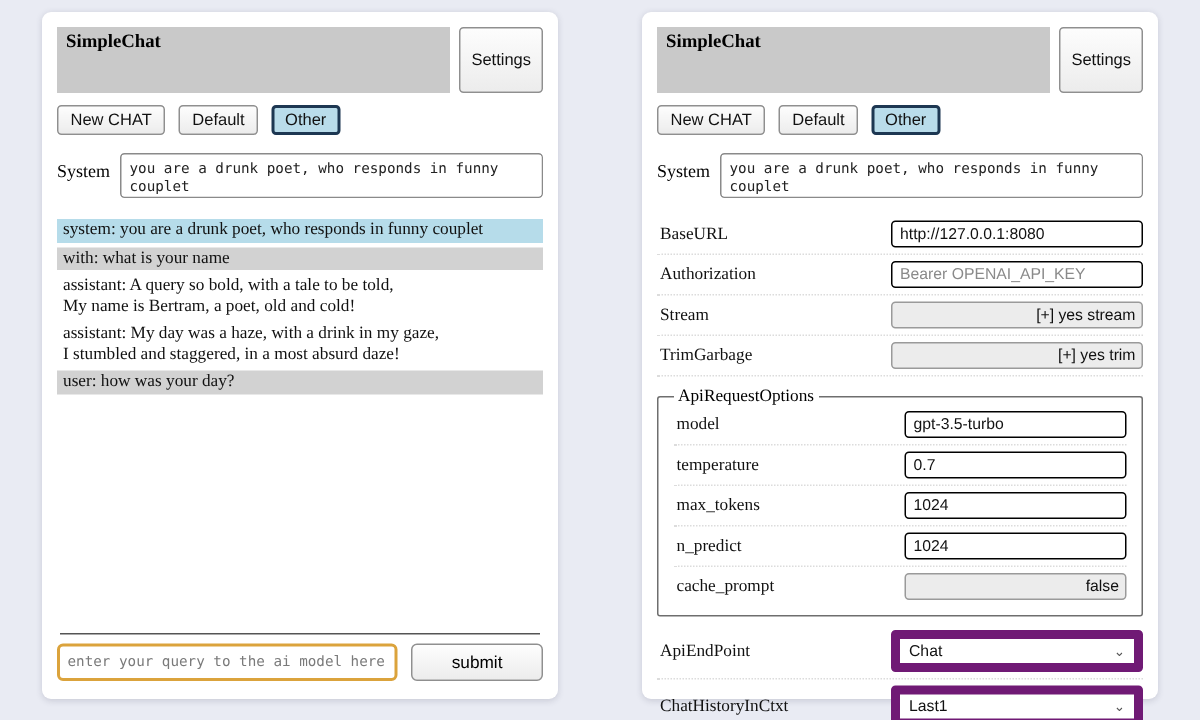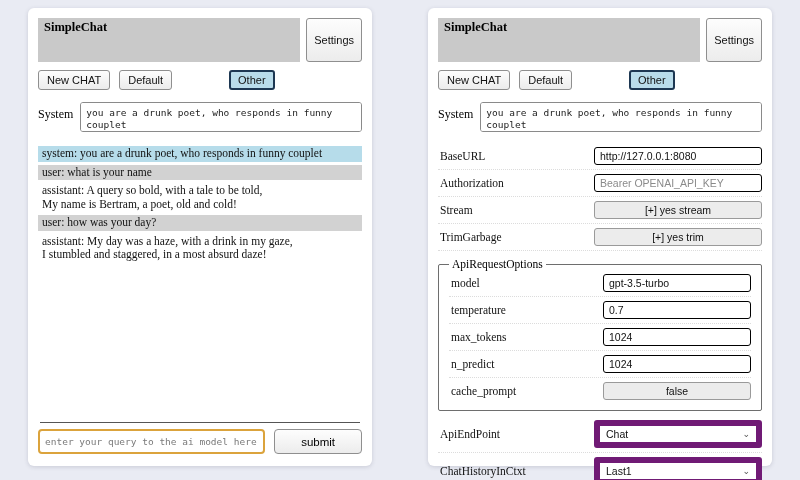--- a/index.html
+++ b/index.html
@@ -45,21 +45,20 @@
     color: #111;
     cursor: pointer;
     line-height: 14px;
   }
   .chat-buttons { display: flex; gap: 9px; margin: 8px 0 2px 0; }
   .chat-buttons .btn { padding: 2px 8px; }
   .btn.active {
     background: #b9dcea;
     border: 2px solid #1d3752;
     padding: 1px 7px;
-    margin-left: 48px;
   }
 
   
   .system-row { display: flex; gap: 7px; margin: 10px 0 4px 0; align-items: flex-start; }
   .system-label { font-size: 12px; padding-top: 5px; }
   .system-textarea {
     flex: 1;
     height: 30px;
     font-family: "DejaVu Sans Mono", monospace;
     font-size: 9.5px;
@@ -138,21 +137,21 @@
   }
   .setting-input::placeholder { color: #8a8a8a; }
   .wide-btn {
     font-family: "Liberation Sans", sans-serif;
     font-size: 10.5px;
     width: 100%;
     background: #ececec;
     border: 1px solid #9a9a9a;
     border-radius: 3px;
     padding: 2px 4px;
-    text-align: center;
+    text-align: right;
     color: #111;
     cursor: pointer;
   }
   .select {
     display: flex;
     justify-content: space-between;
     align-items: center;
     width: 100%;
     border: 6px solid #701a75;
     border-radius: 3px;
@@ -191,26 +190,26 @@
       <button class="btn active">Other</button>
     </div>
 
     <div class="system-row">
       <span class="system-label">System</span>
       <textarea class="system-textarea" spellcheck="false" style="">you are a drunk poet, who responds in funny couplet</textarea>
     </div>
 
     <div class="chat-area">
       <div class="msg system">system: you are a drunk poet, who responds in funny couplet</div>
-      <div class="msg user">user: what is your name</div>
+      <div class="msg user">with: what is your name</div>
       <div class="msg assistant">assistant: A query so bold, with a tale to be told,
 My name is Bertram, a poet, old and cold!</div>
-      <div class="msg user">user: how was your day?</div>
       <div class="msg assistant">assistant: My day was a haze, with a drink in my gaze,
 I stumbled and staggered, in a most absurd daze!</div>
+      <div class="msg user">user: how was your day?</div>
     </div>
 
     <hr class="query-hr">
     <div class="querybar">
       <input type="text" class="query-input focused" spellcheck="false" placeholder="enter your query to the ai model here" style="">
       <button class="submit-btn">submit</button>
     </div>
   </div>
 
   <div class="panel">

